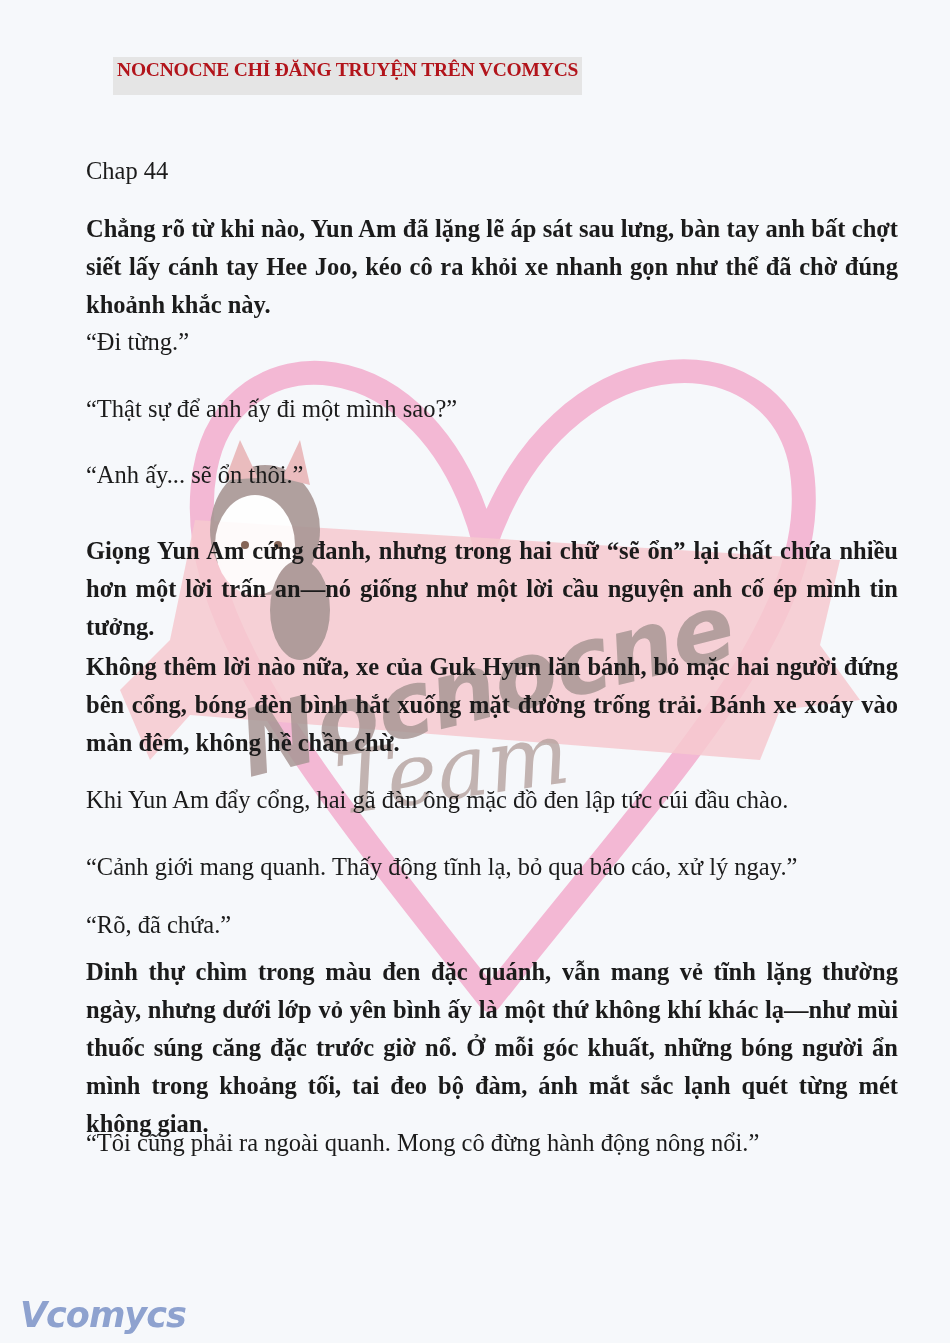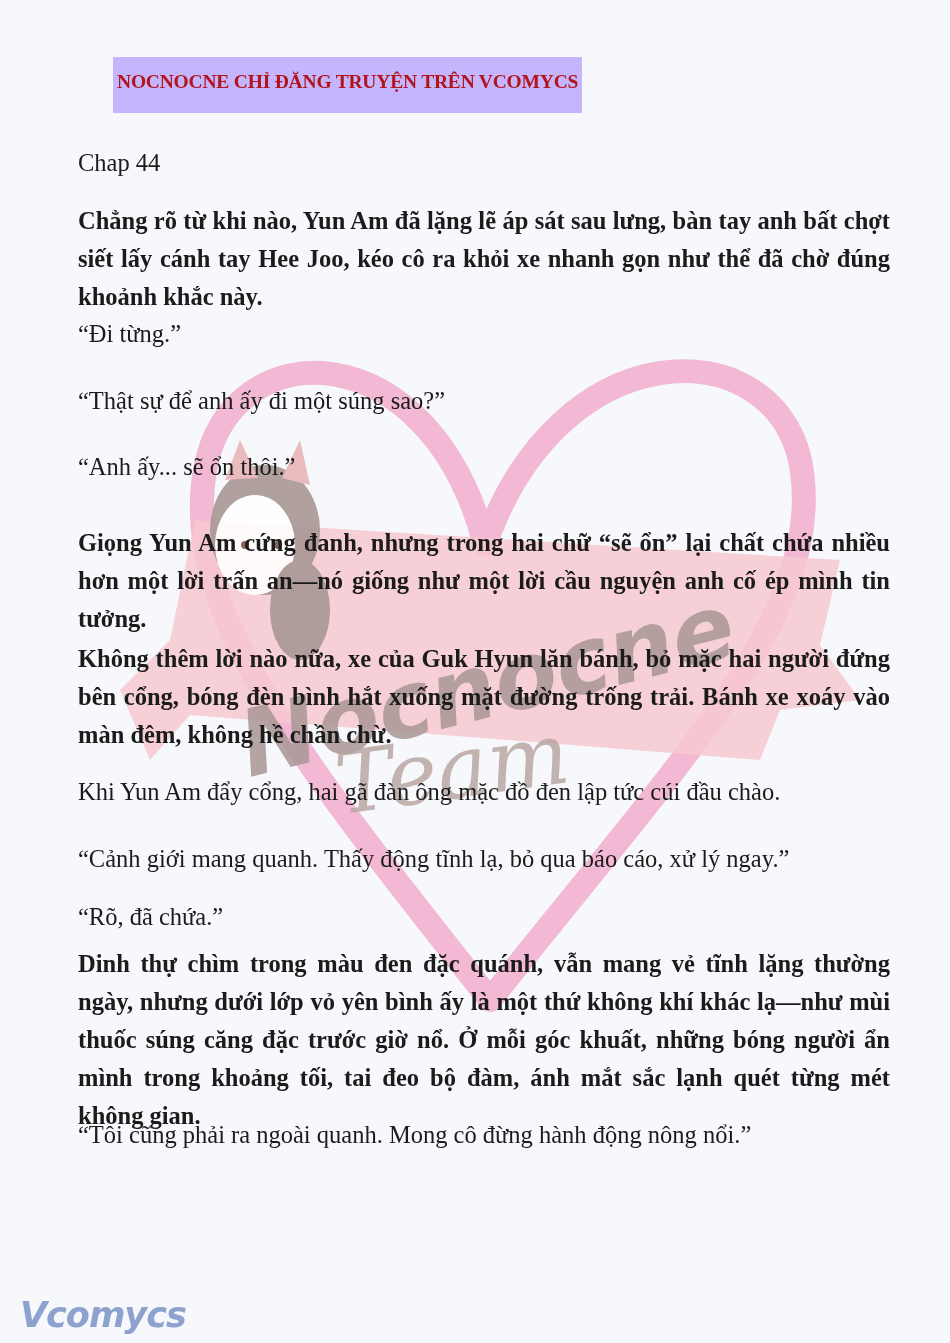--- a/index.html
+++ b/index.html
@@ -4,31 +4,31 @@
   <style>
     html, body { margin: 0; padding: 0; }
     body {
       width: 950px; height: 1343px; position: relative; overflow: hidden;
       background: #f6f8fb;
       font-family: "DejaVu Serif", "Liberation Serif", serif;
       color: #1b1b1b;
     }
     .watermark { position: absolute; left: 0; top: 0; width: 950px; height: 1343px; z-index: 0; pointer-events: none; }
     .header-banner {
-      position: absolute; left: 113px; top: 57px; height: 32px;
-      padding: 12px 4px; background: #c4b5fd; z-index: 2;
+      position: absolute; left: 113px; top: 57px; height: 38px;
+      padding: 0 4px; background: #e5e5e5; z-index: 2;
       font-family: "Liberation Serif", serif; font-weight: bold;
       font-size: 19.5px; line-height: 26px; color: #b2141b; letter-spacing: -0.2px;
       white-space: nowrap;
     }
     .content {
       position: absolute; left: 70px; top: 0; width: 812px; z-index: 2;
       font-family: "Liberation Serif", serif; font-size: 24.5px; line-height: 38px;
     }
-    .para { position: absolute; left: 0; width: 812px; margin: 8px; text-align: justify; }
+    .para { position: absolute; left: 0; width: 812px; margin: 16px; text-align: justify; }
     .para.just-last { text-align-last: left; font-weight: bold; }
     .footer-logo {
       position: absolute; left: 20px; top: 1295px; z-index: 2;
       font-family: "DejaVu Sans", sans-serif; font-style: italic; font-weight: bold;
       font-size: 35px; color: #8ea2cf; letter-spacing: -1px;
     }
   </style>
 </head>
 <body>
 
@@ -51,21 +51,21 @@
   <text x="225" y="720" font-family="DejaVu Sans, sans-serif" font-weight="bold" font-style="italic" font-size="92" fill="#a99795" opacity="0.85" transform="rotate(-14 470 650)">Nocnocne</text>
   <text x="335" y="800" font-family="DejaVu Serif, serif" font-style="italic" font-size="86" fill="#b6a39f" opacity="0.8" transform="rotate(-8 440 770)">Team</text>
 </svg>
 
 <div class="header-banner">NOCNOCNE CHỈ ĐĂNG TRUYỆN TRÊN VCOMYCS</div>
 
 <div class="content">
   <p class="para" style="top:136px">Chap 44</p>
   <p class="para just-last" style="top:194px">Chẳng rõ từ khi nào, Yun Am đã lặng lẽ áp sát sau lưng, bàn tay anh bất chợt siết lấy cánh tay Hee Joo, kéo cô ra khỏi xe nhanh gọn như thể đã chờ đúng khoảnh khắc này.</p>
   <p class="para" style="top:307px">“Đi từng.”</p>
-  <p class="para" style="top:374px">“Thật sự để anh ấy đi một súng sao?”</p>
+  <p class="para" style="top:374px">“Thật sự để anh ấy đi một mình sao?”</p>
   <p class="para" style="top:440px">“Anh ấy... sẽ ổn thôi.”</p>
   <p class="para just-last" style="top:516px">Giọng Yun Am cứng đanh, nhưng trong hai chữ “sẽ ổn” lại chất chứa nhiều hơn một lời trấn an—nó giống như một lời cầu nguyện anh cố ép mình tin tưởng.</p>
   <p class="para just-last" style="top:632px">Không thêm lời nào nữa, xe của Guk Hyun lăn bánh, bỏ mặc hai người đứng bên cổng, bóng đèn bình hắt xuống mặt đường trống trải. Bánh xe xoáy vào màn đêm, không hề chần chừ.</p>
   <p class="para" style="top:765px">Khi Yun Am đẩy cổng, hai gã đàn ông mặc đồ đen lập tức cúi đầu chào.</p>
   <p class="para" style="top:832px">“Cảnh giới mang quanh. Thấy động tĩnh lạ, bỏ qua báo cáo, xử lý ngay.”</p>
   <p class="para" style="top:890px">“Rõ, đã chứa.”</p>
   <p class="para just-last" style="top:937px">Dinh thự chìm trong màu đen đặc quánh, vẫn mang vẻ tĩnh lặng thường ngày, nhưng dưới lớp vỏ yên bình ấy là một thứ không khí khác lạ—như mùi thuốc súng căng đặc trước giờ nổ. Ở mỗi góc khuất, những bóng người ẩn mình trong khoảng tối, tai đeo bộ đàm, ánh mắt sắc lạnh quét từng mét không gian.</p>
   <p class="para" style="top:1108px">“Tôi cũng phải ra ngoài quanh. Mong cô đừng hành động nông nổi.”</p>
 </div>
 

